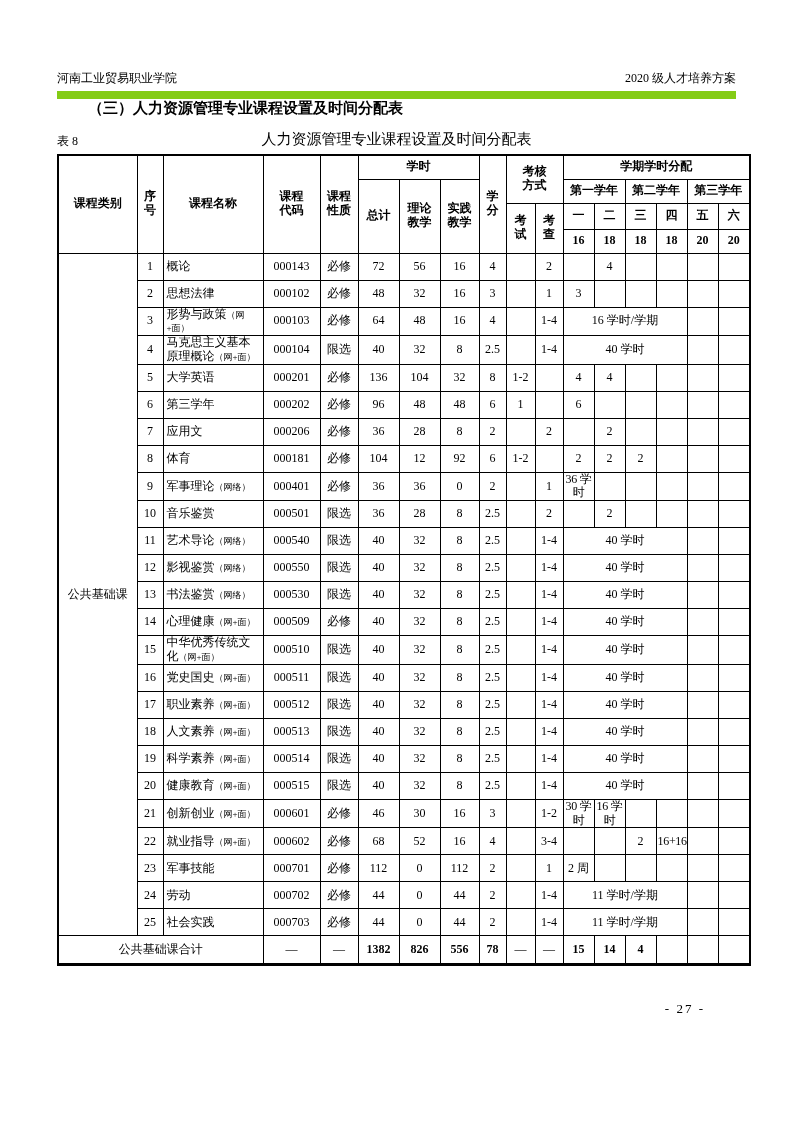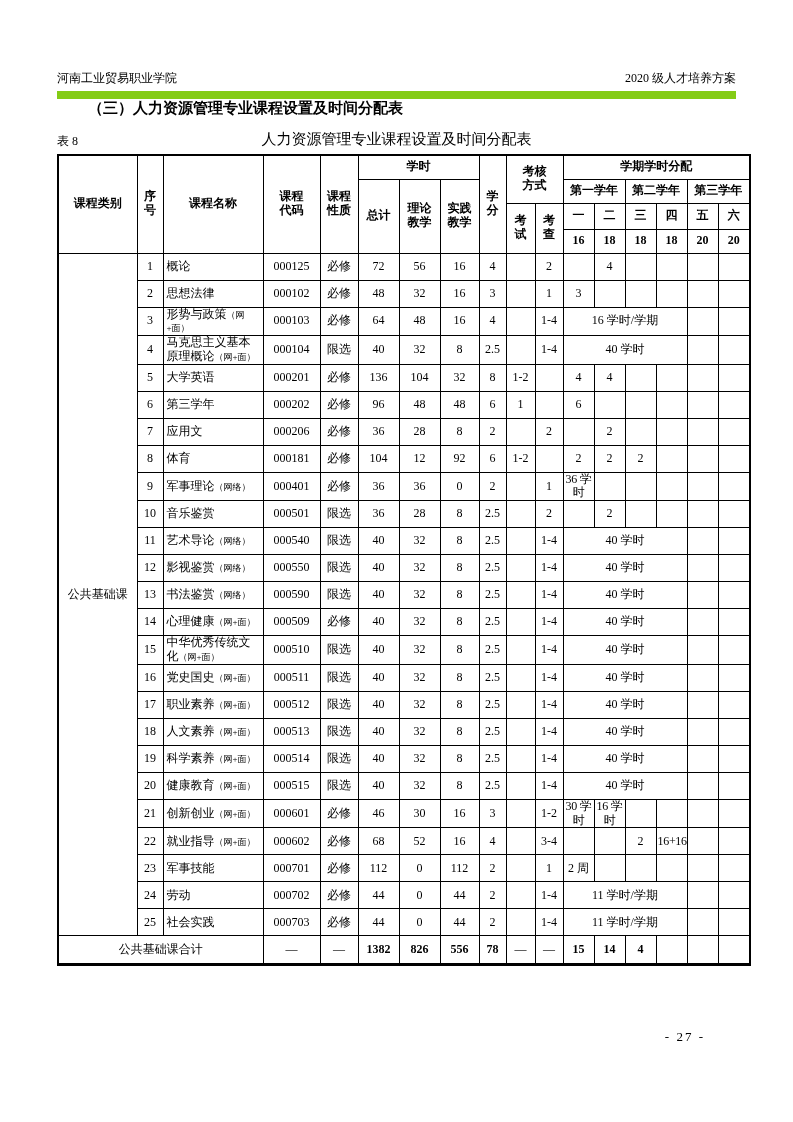--- a/index.html
+++ b/index.html
@@ -56,21 +56,21 @@
   .course-table thead tr.h3 th { height: 26px; }
   .course-table thead tr.h4 th { height: 24px; }
   .course-table tbody td { height: 27px; }
   .name-cell { text-align: left !important; padding-left: 3px !important; }
   .name-cell .suffix { font-size: 9px; }
   .cat-cell { font-size: 12px; }
   .small-txt { font-size: 8px; letter-spacing: -0.3px; }
   .sum-val { font-weight: bold; margin-left: 32px; }
   .total-label-cell { height: 29px !important; }
   .page-number {
-    position: absolute; top: 1029px; right: 88px;
+    position: absolute; top: 1001px; right: 88px;
     font-size: 13px; letter-spacing: 2px;
   }
 </style>
 </head>
 <body>
 
 <div class="page">
 
   <div class="doc-header">
     <span>河南工业贸易职业学院</span>
@@ -150,21 +150,21 @@
         <th>18</th>
         <th>20</th>
         <th>20</th>
       </tr>
     </thead>
     <tbody>
         <tr>
           <td class="cat-cell" rowspan="25">公共基础课</td>
           <td>1</td>
           <td class="name-cell"><span>概论</span></td>
-          <td>000125</td>
+          <td>000143</td>
           <td>必修</td>
           <td>72</td>
           <td>56</td>
           <td>16</td>
           <td>4</td>
           <td></td>
           <td>2</td>
           <td></td>
           <td>4</td>
           <td></td>
@@ -354,21 +354,21 @@
           <td>2.5</td>
           <td></td>
           <td>1-4</td>
           <td colspan="4">40 学时</td>
           <td></td>
           <td></td>
         </tr>
         <tr>
           <td>13</td>
           <td class="name-cell"><span>书法鉴赏</span><span class="suffix">（网络）</span></td>
-          <td>000590</td>
+          <td>000530</td>
           <td>限选</td>
           <td>40</td>
           <td>32</td>
           <td>8</td>
           <td>2.5</td>
           <td></td>
           <td>1-4</td>
           <td colspan="4">40 学时</td>
           <td></td>
           <td></td>

